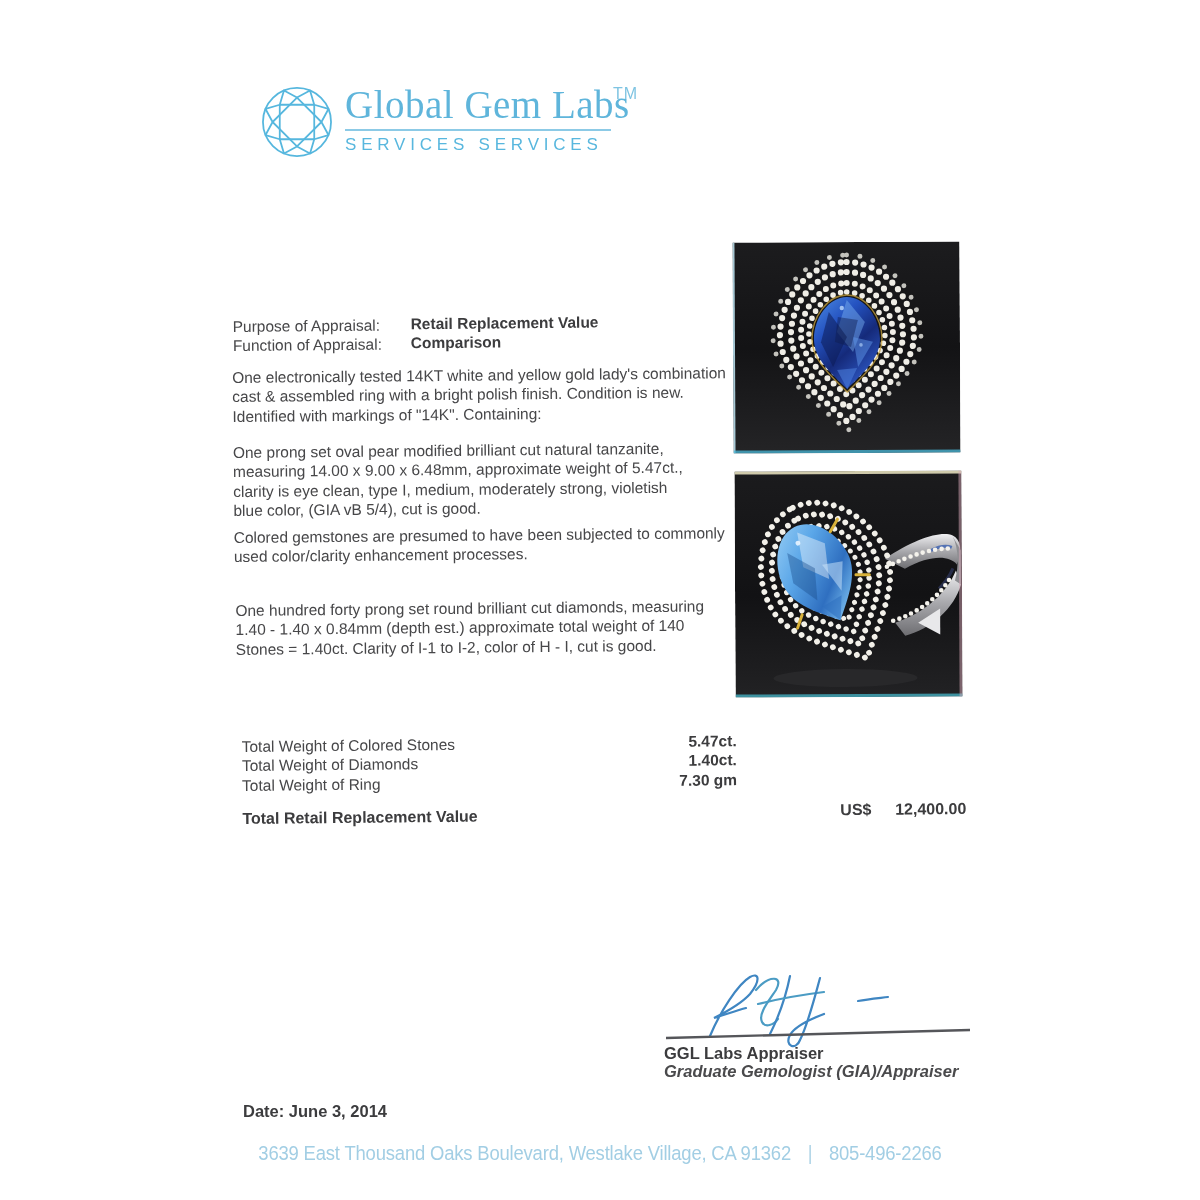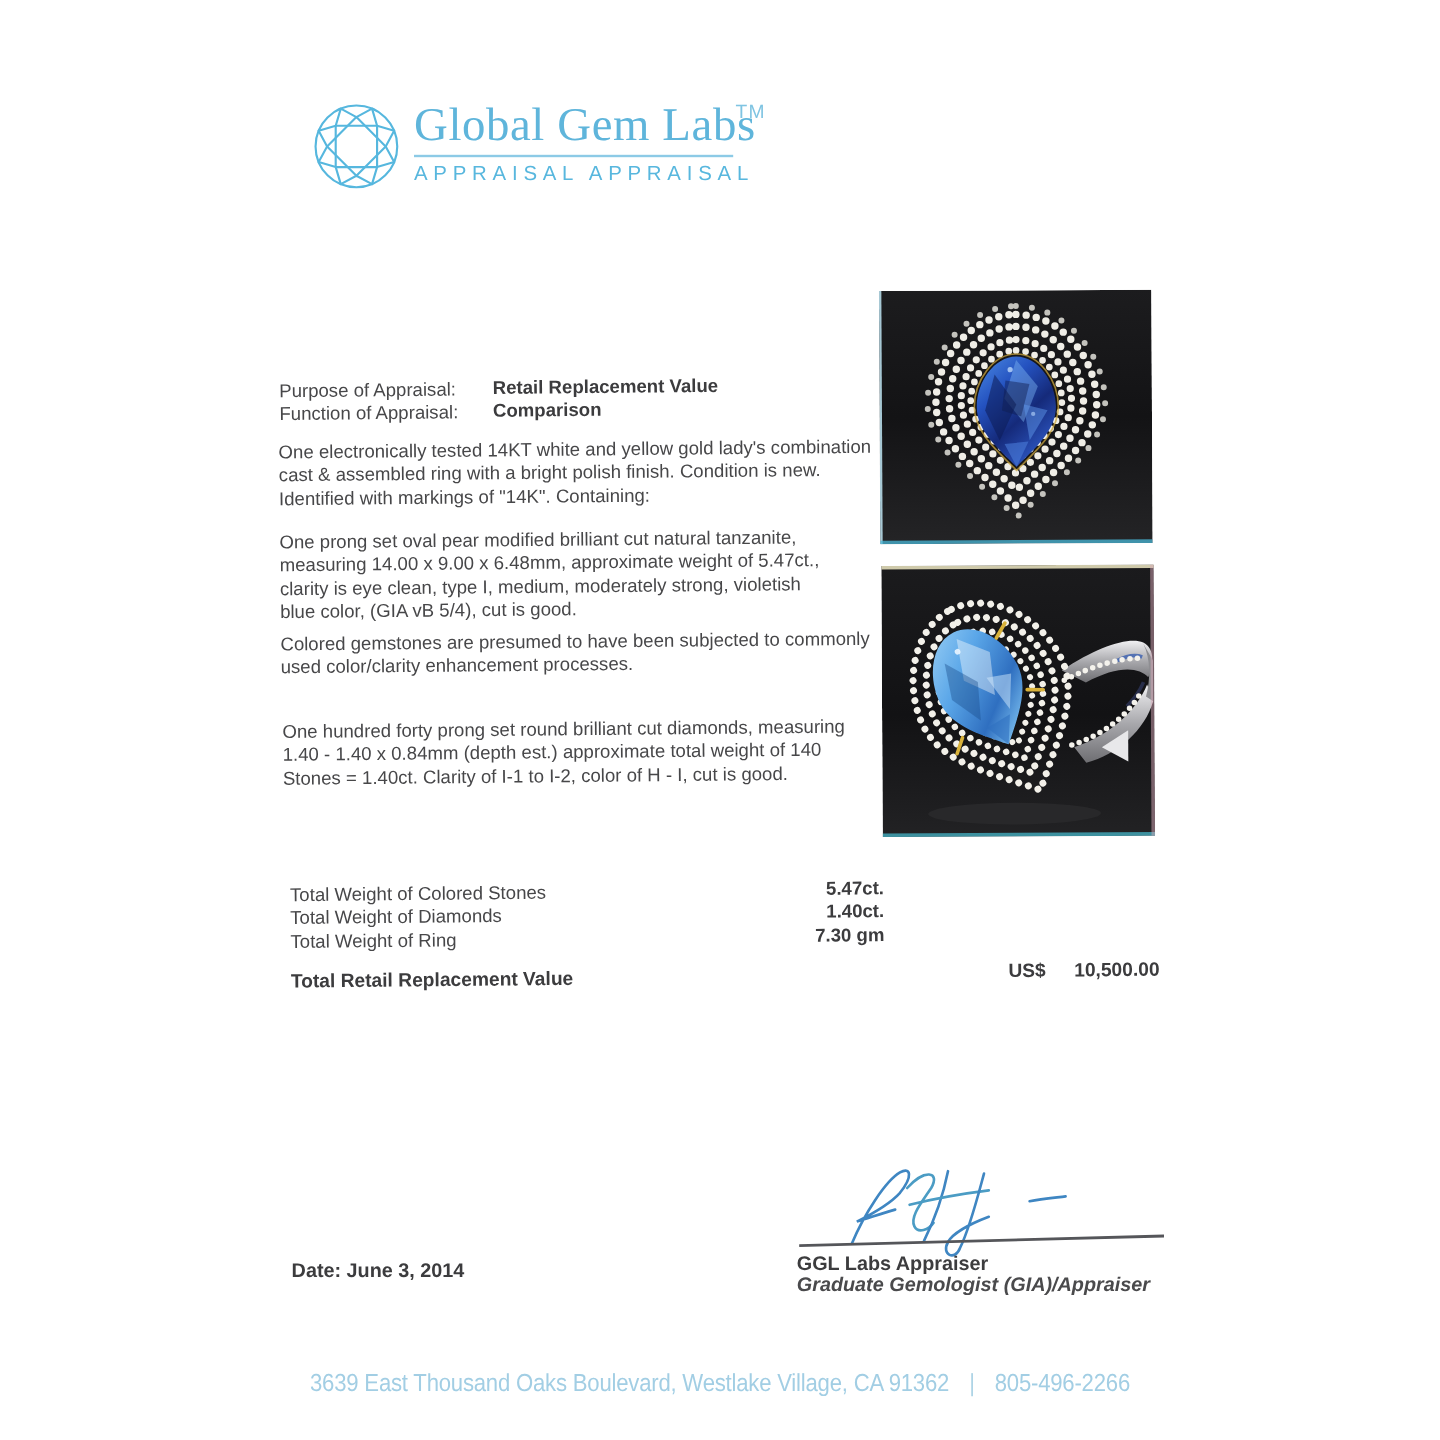--- a/index.html
+++ b/index.html
@@ -41,21 +41,21 @@
   #total-value-wrap{left:840px;top:806px;width:126px;display:flex;justify-content:space-between;font-size:16px;}
 
   
   #photo1{left:733px;top:242px;transform:rotate(-0.3deg);}
   #photo2{left:735px;top:471px;transform:rotate(-0.3deg);}
 
   
   #sig-svg{left:658px;top:968px;}
   #signer-title{left:664px;top:1044px;font-size:16.5px;}
   #signer-cred{left:664px;top:1062px;font-size:16.5px;font-style:italic;color:#4a4a4c;font-weight:bold;}
-  #date-line{left:243px;top:1050px;font-size:16.5px;}
+  #date-line{left:243px;top:1102px;font-size:16.5px;}
 
   
   #footer{left:0;top:1141px;width:1200px;text-align:center;font-size:20.5px;
           color:#a2cee4;letter-spacing:-0.2px;transform:scaleX(.9);}
   #footer .sep{margin:0 13px;color:#aed4e6;}
 </style>
 </head>
 <body>
 
 <div id="page">
@@ -64,21 +64,21 @@
     <g fill="none" stroke="#56b7de" stroke-width="2.4" stroke-linejoin="round">
       <circle cx="50" cy="50" r="46"></circle>
       <polygon points="83,50 50,17 17,50 50,83"></polygon>
       <polygon points="73.3,26.7 26.7,26.7 26.7,73.3 73.3,73.3"></polygon>
       <polygon points="83,50 92.5,32.4 73.3,26.7 67.6,7.5 50,17 32.4,7.5 26.7,26.7 7.5,32.4 17,50 7.5,67.6 26.7,73.3 32.4,92.5 50,83 67.6,92.5 73.3,73.3 92.5,67.6"></polygon>
     </g>
   </svg>
   <div id="wordmark" class="abs">Global Gem Labs</div>
   <div id="tm" class="abs">TM</div>
   <div id="logo-rule" class="abs"></div>
-  <div id="logo-sub" class="abs">APPRAISAL APPRAISAL</div>
+  <div id="logo-sub" class="abs">SERVICES SERVICES</div>
 
   <div id="tilt" class="abs">
 
     <div id="purpose-label" class="abs body-txt">Purpose of Appraisal:</div>
     <div id="purpose-value" class="abs body-txt b">Retail Replacement Value</div>
     <div id="function-label" class="abs body-txt">Function of Appraisal:</div>
     <div id="function-value" class="abs body-txt b">Comparison</div>
 
     <div id="para1" class="abs body-txt pre">One electronically tested 14KT white and yellow gold lady's combination
 cast &amp; assembled ring with a bright polish finish. Condition is new.
@@ -100,21 +100,21 @@
     </div>
     <div id="totals-values" class="abs body-txt b">
       <div class="trow">5.47ct.</div>
       <div class="trow">1.40ct.</div>
       <div class="trow">7.30 gm</div>
     </div>
 
     <div id="total-label" class="abs body-txt b">Total Retail Replacement Value</div>
     <div id="total-value-wrap" class="abs body-txt b">
       <span>US$</span>
-      <span>10,500.00</span>
+      <span>12,400.00</span>
     </div>
   </div>
 
   <svg id="photo1" class="abs" width="227" height="211" viewBox="0 0 227 211">
     <defs>
       <linearGradient id="pbg1" x1="0" y1="0" x2="0" y2="1">
         <stop offset="0" stop-color="#1c1c1e"></stop>
           <stop offset=".5" stop-color="#131315"></stop>
           <stop offset="1" stop-color="#242426"></stop>
       </linearGradient>

